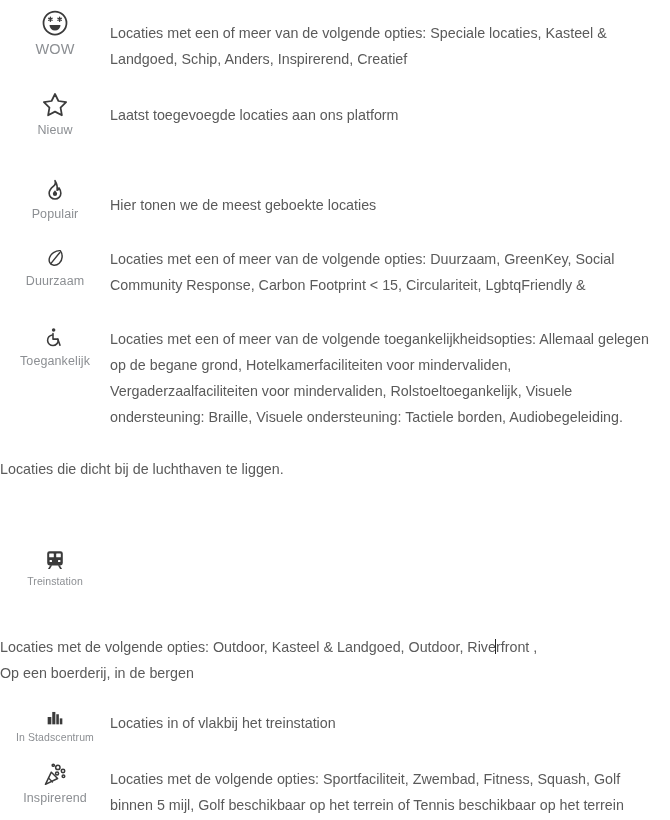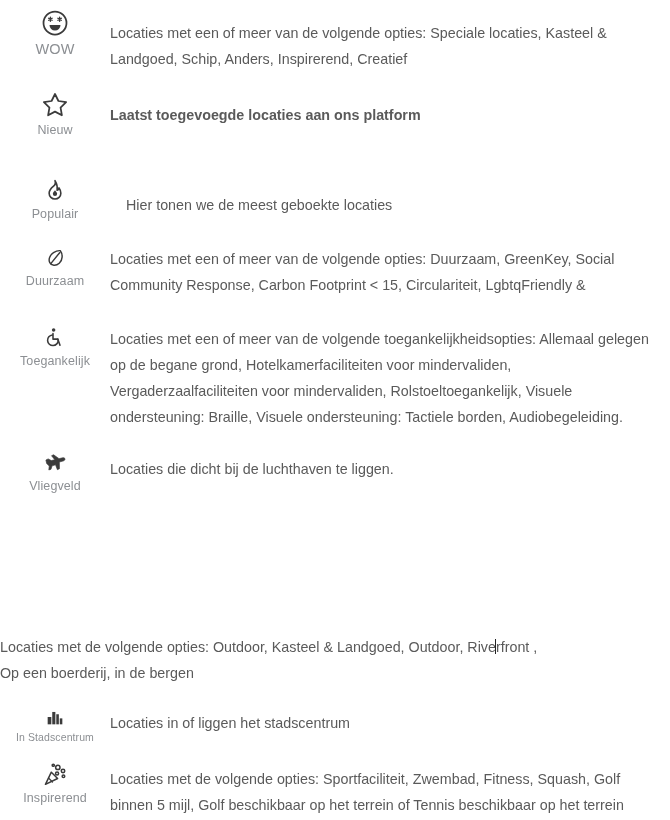--- a/index.html
+++ b/index.html
@@ -98,36 +98,36 @@
 
   <div class="category-row" style="top:90px;">
     <div class="icon-col">
       <span class="cat-icon">
         <svg width="30" height="30" viewBox="0 0 24 24" fill="none" stroke="#3b3b3b" stroke-width="1.4" stroke-linecap="round" stroke-linejoin="round">
           <path d="M12 3.2 l2.75 5.6 6.15 .9 -4.45 4.35 1.05 6.15 -5.5-2.9 -5.5 2.9 1.05-6.15 -4.45-4.35 6.15-.9 z"></path>
         </svg>
       </span>
       <span class="cat-label lbl-md">Nieuw</span>
     </div>
-    <div class="desc-col" style="padding-top:12px;font-weight:bold;">
+    <div class="desc-col" style="padding-top:12px;">
       <p class="desc-text">Laatst toegevoegde locaties aan ons platform</p>
     </div>
   </div>
 
   <div class="category-row" style="top:178px;">
     <div class="icon-col">
       <span class="cat-icon">
         <svg width="26" height="26" viewBox="0 0 24 24" fill="none" stroke="#3b3b3b" stroke-width="1.5" stroke-linecap="round" stroke-linejoin="round">
           <path d="M12 2.5 c1.2 3 -0.4 4.3 -1.6 5.2 C8.6 9.2 6.6 10.9 6.6 14 a5.4 5.4 0 0 0 10.8 0 c0-2.1 -0.8-3.6 -1.7-4.8 -0.3 1.2 -1 1.9 -1.7 2.1 .4-2.7 -0.6-6.5 -2-8.8 z"></path>
           <path d="M12 11.2 c.9 1.5 2 2 2 3.3 a2 2 0 0 1 -4 0 c0-1.3 1.1-1.8 2-3.3 z" fill="#3b3b3b" stroke="none"></path>
         </svg>
       </span>
       <span class="cat-label lbl-md">Populair</span>
     </div>
-    <div class="desc-col" style="padding-top:14px;margin-left:16px;">
+    <div class="desc-col" style="padding-top:14px;">
       <p class="desc-text">Hier tonen we de meest geboekte locaties</p>
     </div>
   </div>
 
   <div class="category-row" style="top:246px;">
     <div class="icon-col">
       <span class="cat-icon">
         <svg width="25" height="25" viewBox="0 0 24 24" fill="none" stroke="#3b3b3b" stroke-width="1.4" stroke-linecap="round" stroke-linejoin="round">
           <path d="M16.6 4.5 c2.6 3.4 2.4 9 -1 12.1 -3.2 2.9 -7.6 2.3 -9.1 -0.6 -1.6-3.1 0.2-7.4 3.6-9.6 2.3-1.5 4.7-2.1 6.5-1.9 z"></path>
           <path d="M7.5 16.9 L16 6.4"></path>
@@ -151,34 +151,40 @@
         </svg>
       </span>
       <span class="cat-label lbl-md">Toegankelijk</span>
     </div>
     <div class="desc-col" style="padding-top:0px;">
       <p class="desc-text">Locaties met een of meer van de volgende toegankelijkheidsopties: Allemaal gelegen op de begane grond, Hotelkamerfaciliteiten voor mindervaliden, Vergaderzaalfaciliteiten voor mindervaliden, Rolstoeltoegankelijk, Visuele ondersteuning: Braille, Visuele ondersteuning: Tactiele borden, Audiobegeleiding.</p>
     </div>
   </div>
 
   <div class="category-row" style="top:450px;">
-    <div class="icon-col">
-      <span class="cat-icon">
-        <svg width="26" height="26" viewBox="0 0 24 24" fill="#3b3b3b" stroke="#3b3b3b" stroke-width="0.6" stroke-linejoin="round">
-          <path d="M3.6 9.3 l2.1-1.1 2.9 1.6 3.2-0.9 -3.0-3.6 1.9-0.9 5.0 3.6 3.3-0.8 c1.2-0.3 2.1 .2 2.2 1.1 .1 .9-.7 1.6-1.9 1.9 l-3.3 .9 .1 6.2 -1.9 .9 -1.7-4.5 -3.2 .9 -1.0 3.2 -2.0 .6 .4-3.6 -2.4-2.4 z"></path>
-        </svg>
-      </span>
-      <span class="cat-label lbl-md">Vliegveld</span>
-    </div>
     <div class="desc-col" style="padding-top:6px;">
       <p class="desc-text">Locaties die dicht bij de luchthaven te liggen.</p>
     </div>
   </div>
 
   <div class="category-row" style="top:548px;">
+    <div class="icon-col">
+      <span class="cat-icon">
+        <svg width="24" height="24" viewBox="0 0 24 24" fill="#3b3b3b" stroke="none">
+          <path d="M6.5 3.2 h11 a2.3 2.3 0 0 1 2.3 2.3 v9.6 a2.3 2.3 0 0 1 -2.3 2.3 h-11 a2.3 2.3 0 0 1 -2.3 -2.3 v-9.6 a2.3 2.3 0 0 1 2.3 -2.3 z" fill="#3b3b3b"></path>
+          <rect x="6.2" y="5.6" width="4.6" height="3.6" rx="0.5" fill="#ffffff"></rect>
+          <rect x="13.2" y="5.6" width="4.6" height="3.6" rx="0.5" fill="#ffffff"></rect>
+          <rect x="6.6" y="12.0" width="2.4" height="1.9" rx="0.5" fill="#ffffff"></rect>
+          <rect x="15.0" y="12.0" width="2.4" height="1.9" rx="0.5" fill="#ffffff"></rect>
+          <path d="M7.3 17.3 L4.9 21.0 h2.0 l2.2-3.7 z" fill="#3b3b3b"></path>
+          <path d="M16.7 17.3 L19.1 21.0 h-2.0 l-2.2-3.7 z" fill="#3b3b3b"></path>
+        </svg>
+      </span>
+      <span class="cat-label lbl-sm">Treinstation</span>
+    </div>
   </div>
 
   <div class="category-row" style="top:614px;">
     <div class="desc-col" style="padding-top:20px;">
       <p class="desc-text"><span>Locaties met de volgende opties: Outdoor, Kasteel &amp; Landgoed, Outdoor, Rive</span><span class="caret"></span><span>rfront , Op een boerderij, in de bergen</span></p>
     </div>
   </div>
 
   <div class="category-row" style="top:706px;">
     <div class="icon-col">
@@ -186,21 +192,21 @@
         <svg width="22" height="22" viewBox="0 0 24 24" fill="#3b3b3b" stroke="none">
           <rect x="4.0" y="12.0" width="4.0" height="8.0"></rect>
           <rect x="9.0" y="6.5" width="3.4" height="13.5"></rect>
           <rect x="13.4" y="9.0" width="2.8" height="11.0"></rect>
           <rect x="17.2" y="13.5" width="2.8" height="6.5"></rect>
         </svg>
       </span>
       <span class="cat-label lbl-sm">In Stadscentrum</span>
     </div>
     <div class="desc-col" style="padding-top:4px;">
-      <p class="desc-text">Locaties in of liggen het stadscentrum</p>
+      <p class="desc-text">Locaties in of vlakbij het treinstation</p>
     </div>
   </div>
 
   <div class="category-row" style="top:762px;">
     <div class="icon-col">
       <span class="cat-icon">
         <svg width="26" height="26" viewBox="0 0 24 24" fill="none" stroke="#3b3b3b" stroke-width="1.4" stroke-linecap="round" stroke-linejoin="round">
           <path d="M3.2 20.6 L8.6 9.4 l5.8 5.8 -11.2 5.4 z"></path>
           <path d="M6.0 14.8 l3.7 3.7" stroke-width="1.1"></path>
           <circle cx="14.6" cy="5.0" r="2.0"></circle>

